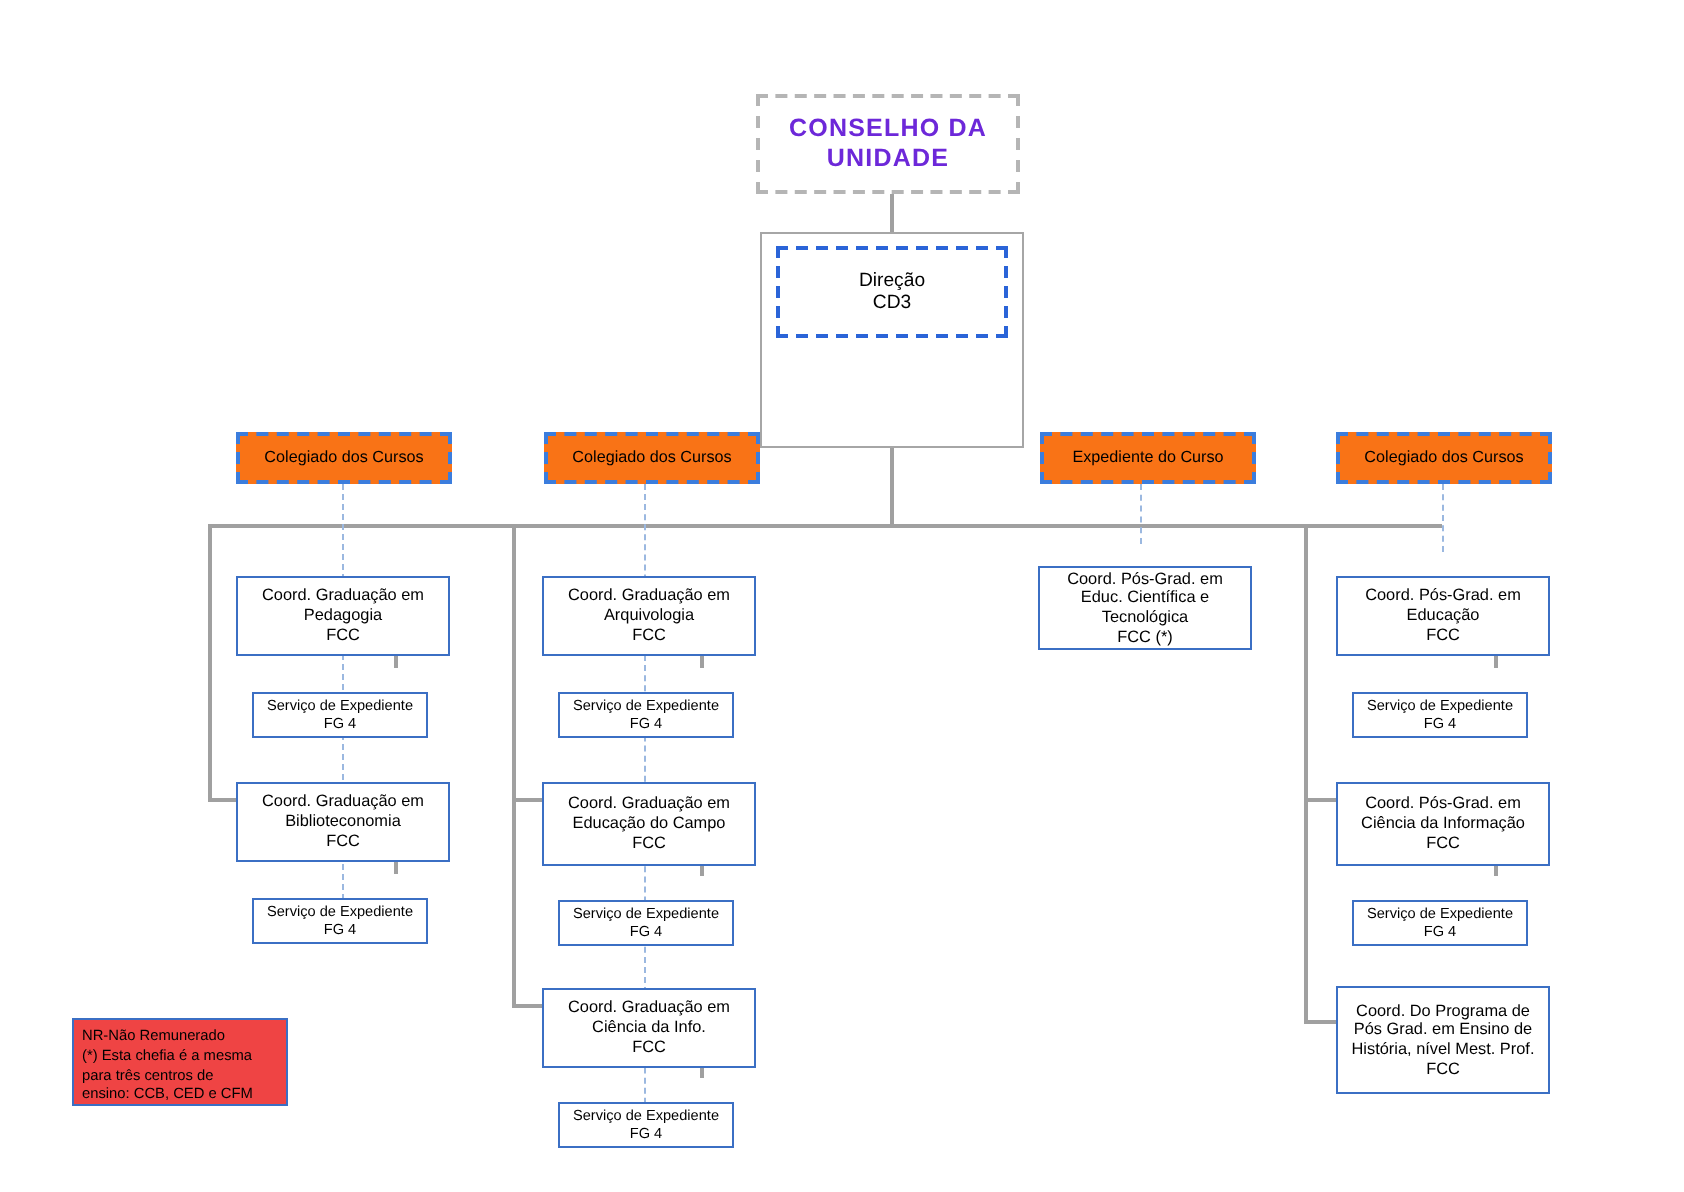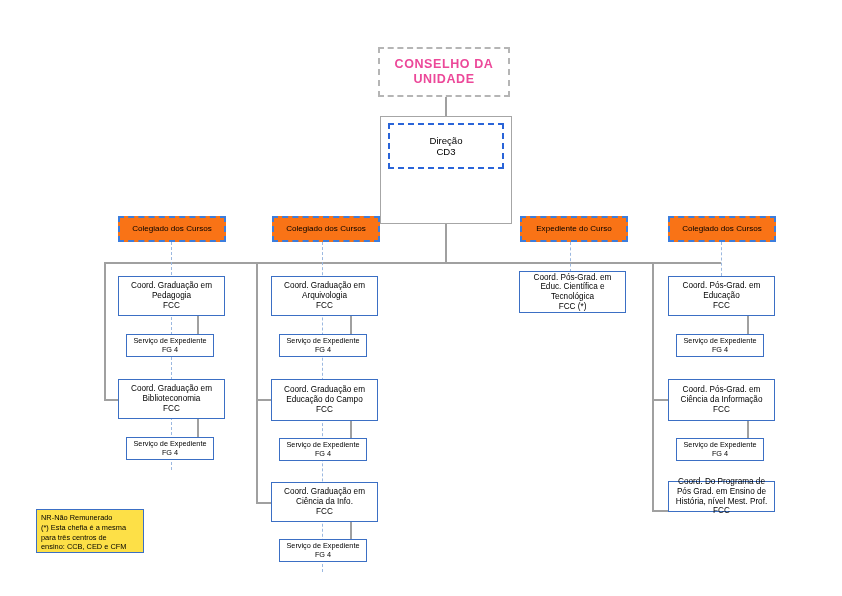--- a/index.html
+++ b/index.html
@@ -32,21 +32,21 @@
     white-space: pre-line;
     z-index: 5;
   }
 
   
   .council {
     border: 2px dashed #b5b5b5;
     font-size: 12.5px;
     font-weight: bold;
     letter-spacing: 0.6px;
-    color: #ec4899;
+    color: #6d28d9;
   }
 
   
   .dir-container {
     position: absolute;
     box-sizing: border-box;
     border: 1px solid #a6a6a6;
     background: #ffffff;
     z-index: 4;
   }
@@ -65,31 +65,32 @@
     border: 2px dashed #3b7ddd;
     font-size: 8.1px;
     background: #f97316;
   }
 
   
   .blue-solid {
     border: 1.3px solid #3b6fc4;
     background: #ffffff;
     font-size: 8.2px;
+    margin-top: 12px;
   }
   .blue-solid.small {
     font-size: 7.3px;
   }
 
   
   .legend {
     position: absolute;
     box-sizing: border-box;
     border: 1px solid #3b6fc4;
-    background: #fde047;
+    background: #ef4444;
     font-size: 7.4px;
     line-height: 1.32;
     color: #000;
     padding: 3px 4px;
     white-space: pre-line;
     text-align: left;
     z-index: 6;
   }
 
   
@@ -197,21 +198,21 @@
   <div class="node blue-solid small" style="left:676px; top:334px; width:88px; height:23px;">Serviço de Expediente
 FG 4</div>
 
   <div class="node blue-solid" style="left:668px; top:379px; width:107px; height:42px;">Coord. Pós-Grad. em
 Ciência da Informação
 FCC</div>
   <div class="conn gray-v" style="left:747px; top:421px; height:17px;"></div>
   <div class="node blue-solid small" style="left:676px; top:438px; width:88px; height:23px;">Serviço de Expediente
 FG 4</div>
 
-  <div class="node blue-solid" style="left:668px; top:481px; width:107px; height:31px;">Coord. Do Programa de
+  <div class="node blue-solid" style="left:668px; top:481px; width:107px; height:54px;">Coord. Do Programa de
 Pós Grad. em Ensino de
 História, nível Mest. Prof.
 FCC</div>
 
   <div class="legend" style="left:36px; top:509px; width:108px; height:44px;">NR-Não Remunerado
 (*) Esta chefia é a mesma
 para três centros de
 ensino: CCB, CED e CFM</div>
 
 </div>

